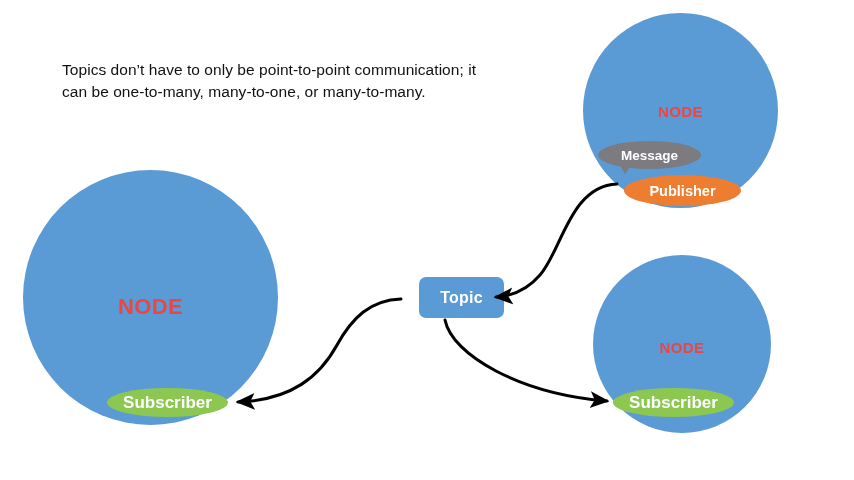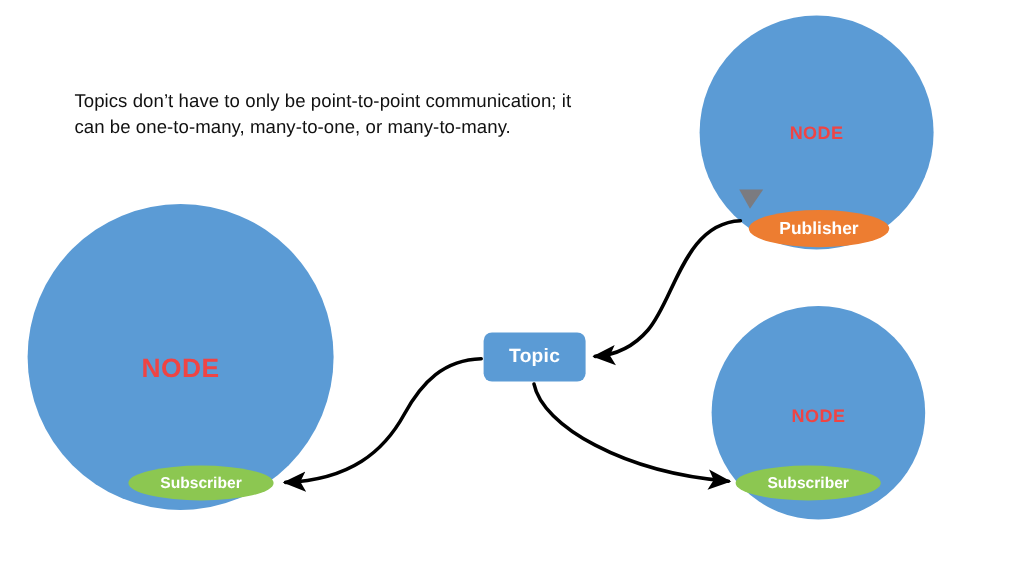--- a/index.html
+++ b/index.html
@@ -13,21 +13,21 @@
   #canvas {
     position: relative;
     width: 854px;
     height: 480px;
     background: #ffffff;
     overflow: hidden;
   }
   .caption {
     position: absolute;
     left: 62px;
-    top: 74px;
+    top: 59px;
     width: 420px;
     font-size: 15.5px;
     line-height: 1.42;
     color: #111111;
     letter-spacing: 0.05px;
   }
   .node-circle {
     position: absolute;
     border-radius: 50%;
     background: #5B9BD5;
@@ -45,21 +45,21 @@
     border-radius: 50%;
     display: flex;
     align-items: center;
     justify-content: center;
     color: #ffffff;
     font-weight: bold;
     white-space: nowrap;
   }
   .pill-message { background: #7B7B80; font-size: 13.5px; }
   .pill-publisher { background: #ED7D31; font-size: 14.5px; }
-  .pill-subscriber { background: #8CC751; font-size: 13px; }
+  .pill-subscriber { background: #8CC751; font-size: 17px; }
   .msg-tail {
     position: absolute;
     width: 0;
     height: 0;
     border-left: 9px solid transparent;
     border-right: 11px solid transparent;
     border-top: 16px solid #7B7B80;
   }
   .topic-box {
     position: absolute;
@@ -92,32 +92,33 @@
 <body>
 
 <div id="canvas">
 
   <div class="caption">Topics don’t have to only be point-to-point communication; it can be one-to-many, many-to-one, or many-to-many.</div>
 
   <div class="node-circle" style="left:583px; top:13px; width:195px; height:195px;"></div>
   <div class="node-label" style="left:583px; top:103px; width:195px; font-size:15px;">NODE</div>
 
   <div class="msg-tail" style="left:616px; top:158px;"></div>
+  <div class="pill pill-message" style="left:598px; top:141px; width:103px; height:28px;">Message</div>
 
   <div class="pill pill-publisher" style="left:624px; top:175px; width:117px; height:31px;">Publisher</div>
 
   <div class="node-circle" style="left:23px; top:170px; width:255px; height:255px;"></div>
   <div class="node-label" style="left:23px; top:294px; width:255px; font-size:22px;">NODE</div>
   <div class="pill pill-subscriber" style="left:107px; top:388px; width:121px; height:29px;">Subscriber</div>
 
   <div class="node-circle" style="left:593px; top:255px; width:178px; height:178px;"></div>
   <div class="node-label" style="left:593px; top:339px; width:178px; font-size:15px;">NODE</div>
   <div class="pill pill-subscriber" style="left:613px; top:388px; width:121px; height:29px;">Subscriber</div>
 
-  <div class="topic-box" style="left:403px; top:277px; width:85px; height:41px;">Topic</div>
+  <div class="topic-box" style="left:419px; top:277px; width:85px; height:41px;">Topic</div>
 
   <svg id="arrows" viewBox="0 0 854 480">
     <defs>
       <marker id="arrowhead" markerWidth="7" markerHeight="7" refX="5.6" refY="3.2" orient="auto" markerUnits="strokeWidth">
         <path d="M0,0.4 L6.4,3.2 L0,6.0 L1.5,3.2 Z" fill="#000000"></path>
       </marker>
     </defs>
 
     <path class="edge" d="M 617,184 C 570,186 562,250 540,275 C 528,289 512,296 496,297" marker-end="url(#arrowhead)"></path>
 

